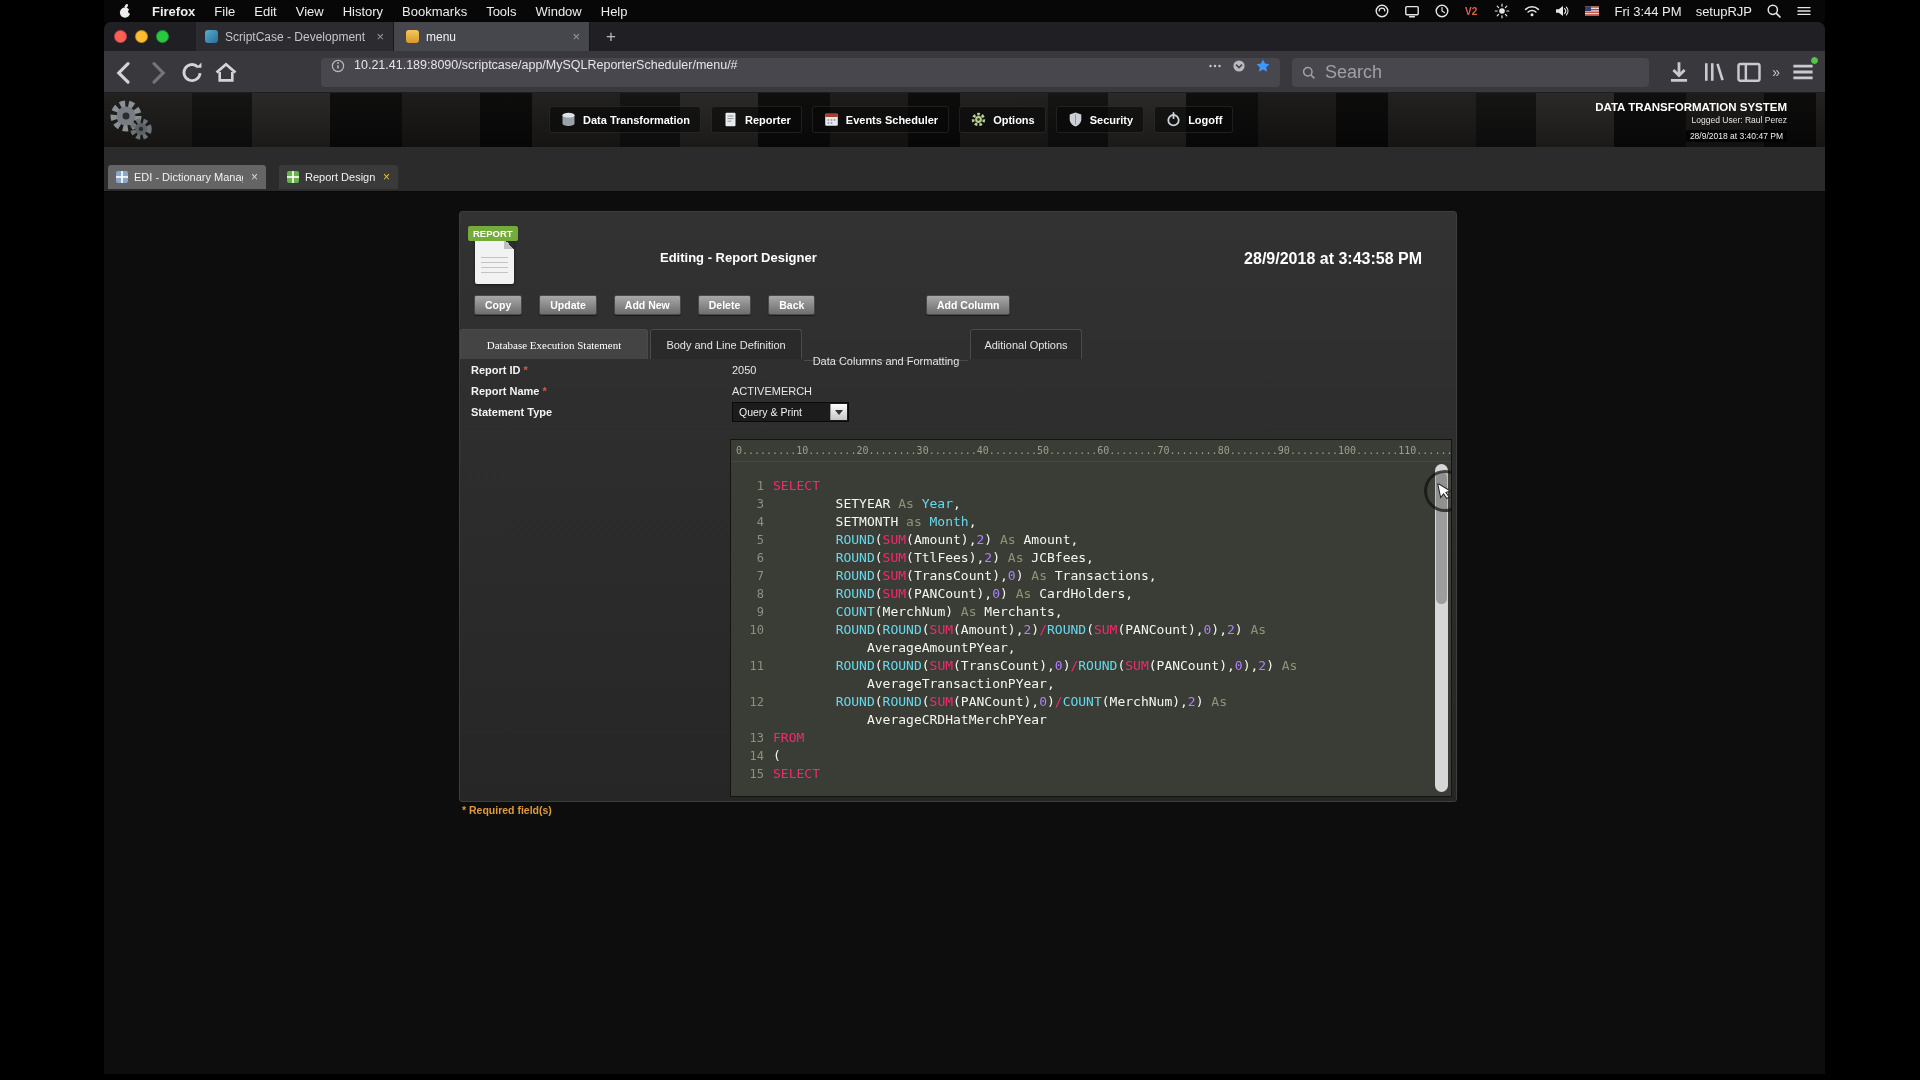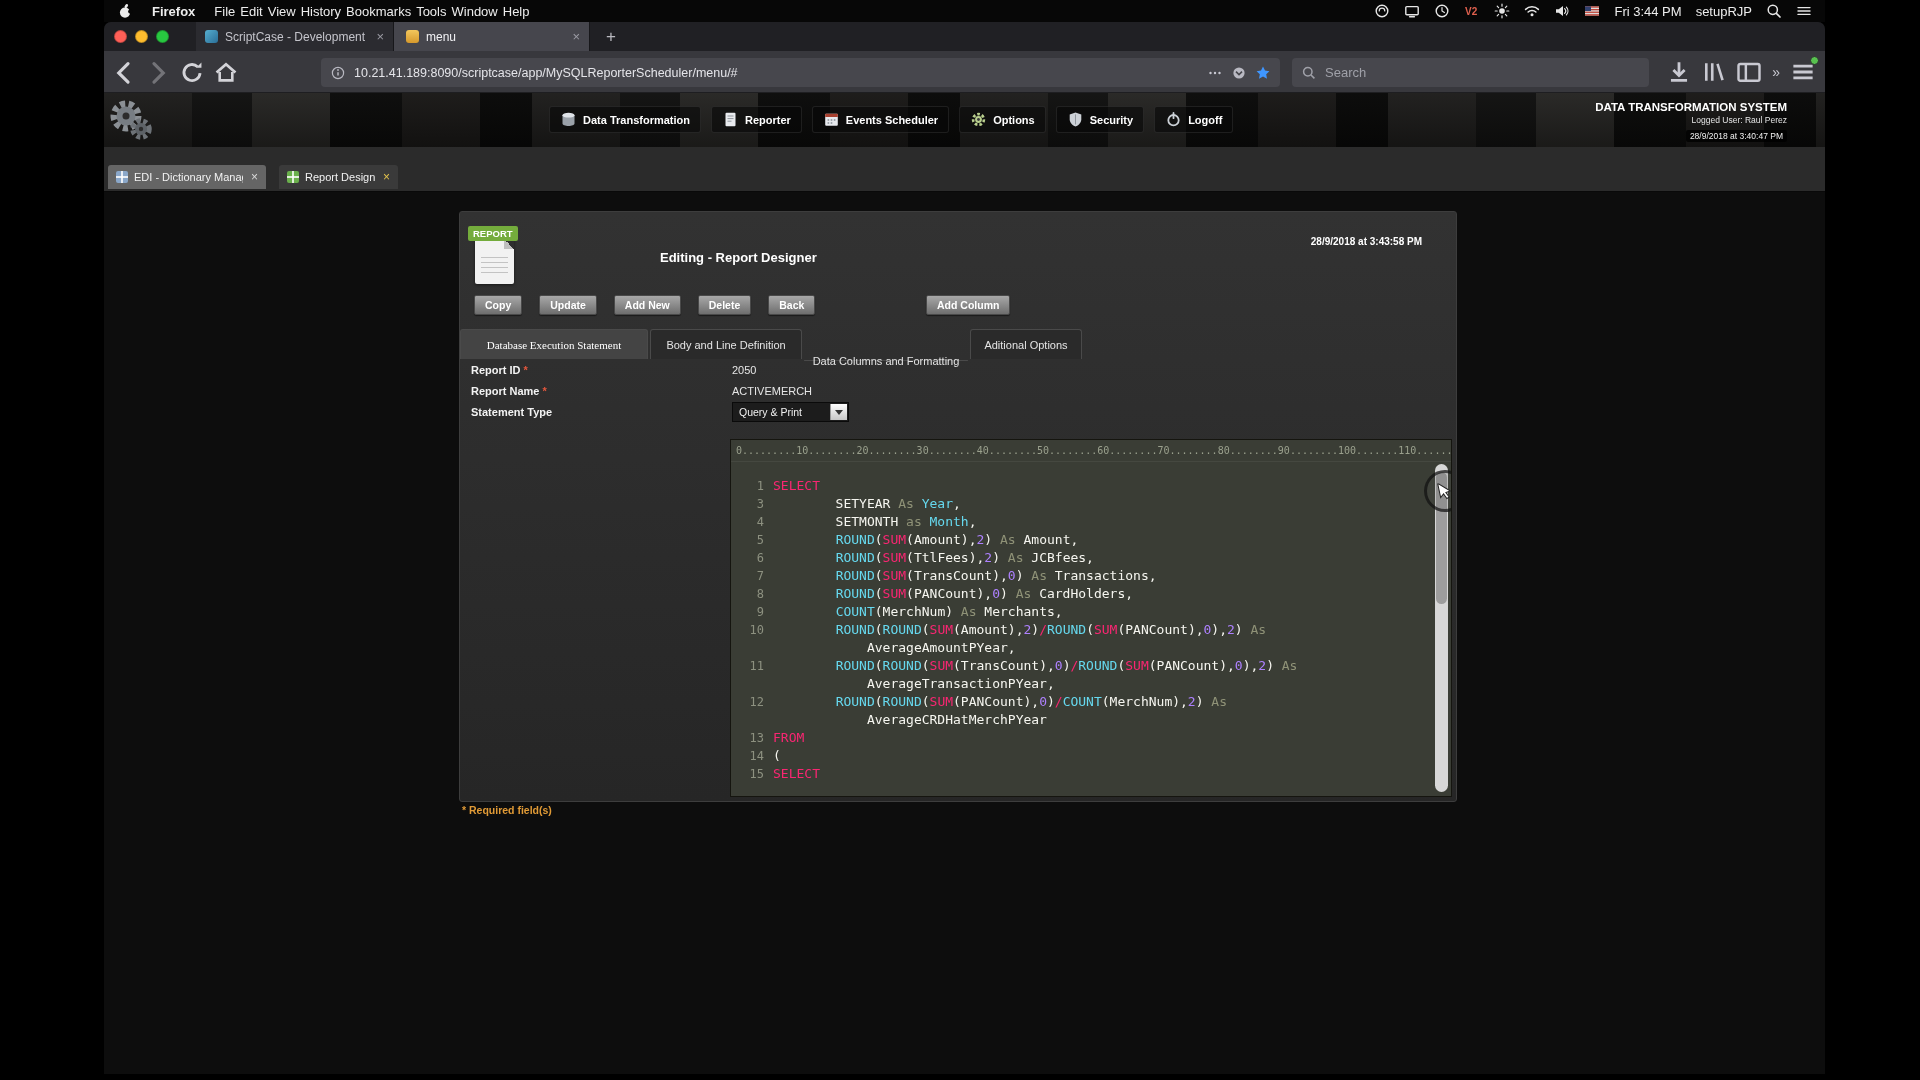--- a/index.html
+++ b/index.html
@@ -31,25 +31,25 @@
   .btab .ttl{white-space:nowrap;overflow:hidden;flex:1}
   .btab .cl{color:#9b9ba4;font-size:13px}
   #newtab{position:absolute;left:494px;top:2px;width:26px;height:25px;color:#b9b9c0;font-size:17px;
     display:flex;align-items:center;justify-content:center}
 
   #navbar{position:absolute;left:0;top:29px;right:0;height:42px;background:#38383d;border-bottom:1px solid #1e1e21}
   #nav-left{position:absolute;left:6px;top:7px;display:flex;gap:6px}
   .nav-ico{width:28px;height:28px;display:flex;align-items:center;justify-content:center;color:#d3d3d8}
   .nav-ico.dim{opacity:.38}
   #urlbar{position:absolute;left:217px;top:7px;width:959px;height:29px;background:#47474d;border-radius:4px;
-    display:flex;align-items:center;padding:0 9px;gap:8px}
+    display:flex;align-items:flex-start;padding:0 9px;gap:8px}
   #urlbar .utext{flex:1;color:#e4e4e9;font-size:12.5px;white-space:nowrap;overflow:hidden}
   .ubico{width:16px;height:16px;display:inline-flex;flex:none}
   #searchbar{position:absolute;left:1188px;top:7px;width:357px;height:29px;background:#47474d;border-radius:4px;
-    display:flex;align-items:center;padding:0 9px;gap:8px;color:#9fa0a8;font-size:13px}
+    display:flex;align-items:center;padding:0 9px;gap:8px;color:#9fa0a8;font-size:18px}
   #nav-right{position:absolute;right:8px;top:7px;display:flex;align-items:center;gap:7px}
   .chev{color:#c9c9d2;font-size:14px;padding:0 2px}
   .badge-green{position:absolute;right:-2px;top:-2px;width:9px;height:9px;border-radius:50%;background:#58c24f;border:1px solid #2c2c30}
 
   
   #page{position:absolute;left:0;top:71px;right:0;bottom:0;background:#0d0d0d}
   #appheader{position:absolute;left:0;top:0;right:0;height:54px;
     background-image:linear-gradient(rgba(8,8,8,.3),rgba(0,0,0,.55)),
     repeating-linear-gradient(90deg,#2e2d2b 0 88px,#1b1b1a 88px 148px,#3a3936 148px 226px,#121211 226px 298px,#282624 298px 376px,#0f0f0e 376px 428px)}
   #gears{position:absolute;left:2px;top:3px;width:48px;height:48px}
@@ -75,21 +75,21 @@
   #panel{position:absolute;left:355px;top:19px;width:998px;height:591px;
     background:linear-gradient(#323232,#262626);border:1px solid #3d3d3d;border-radius:3px}
   #p-badge{position:absolute;left:8px;top:14px;background:#74ac3c;color:#fff;font-size:9.5px;font-weight:bold;
     padding:2px 5px;border-radius:2px;z-index:2}
   #p-doc{position:absolute;left:15px;top:27px;width:39px;height:45px;background:#f2f2f2;border-radius:2px;
     box-shadow:0 1px 3px rgba(0,0,0,.5)}
   #p-doc .fold{position:absolute;right:0;top:0;width:10px;height:10px;background:linear-gradient(225deg,#2e2e2e 50%,#bfbfbf 50%)}
   #p-doc .lines{position:absolute;left:6px;right:6px;top:14px;height:22px;
     background:repeating-linear-gradient(#0000 0 4px,#c3c3c3 4px 5px)}
   #p-title{position:absolute;left:200px;top:38px;font-size:13px;font-weight:bold;color:#fff}
-  #p-time{position:absolute;right:34px;top:24px;font-size:10px;font-weight:bold;color:#fff}
+  #p-time{position:absolute;right:34px;top:38px;font-size:16px;font-weight:bold;color:#fff}
   #p-toolbar{position:absolute;left:14px;top:83px;display:flex;gap:17px}
   .pbtn{background:linear-gradient(#a8a8a8,#6e6e6e);border:1px solid #494949;color:#fff;font-weight:bold;
     font-size:10.5px;padding:3px 10px;border-radius:2px;box-shadow:0 1px 1px rgba(0,0,0,.45);font-family:inherit;white-space:nowrap}
   #p-addcol{position:absolute;left:466px;top:83px}
   #p-tabs{position:absolute;left:0;top:117px;display:flex;gap:2px;height:30px}
   .ptab{display:flex;align-items:center;justify-content:center;font-size:11px;color:#e4e4e4;background:#2a2a2a;
     border:1px solid #4a4a4a;border-bottom:none;border-radius:3px 3px 0 0;white-space:nowrap}
   .ptab.active{background:#444;color:#fff}
   .flabel{position:absolute;left:11px;font-size:11px;font-weight:bold;color:#f3f3f3;white-space:nowrap}
   .fvalue{position:absolute;left:272px;font-size:11px;color:#e6e6e6;white-space:nowrap}
@@ -125,21 +125,21 @@
   <div id="menubar">
     <div id="mb-left">
       <span class="mb-ico" id="apple-logo">
           <svg width="100%" height="100%" viewBox="0 0 16 16" xmlns="http://www.w3.org/2000/svg">
             <circle cx="8" cy="9.6" r="5.1" fill="#ededed"></circle>
             <circle cx="13.2" cy="8.6" r="2.1" fill="#070707"></circle>
             <ellipse cx="9.3" cy="3.1" rx="1.4" ry="2.2" fill="#ededed" transform="rotate(38 9.3 3.1)"></ellipse>
           </svg>
         </span>
       <span class="mb-item mb-app">Firefox</span>
-      <span id="mb-menus" style="display:flex;gap:5px">
+      <span id="mb-menus" style="display:flex;gap:19px">
           <span class="mb-item">File</span>
           <span class="mb-item">Edit</span>
           <span class="mb-item">View</span>
           <span class="mb-item">History</span>
           <span class="mb-item">Bookmarks</span>
           <span class="mb-item">Tools</span>
           <span class="mb-item">Window</span>
           <span class="mb-item">Help</span>
         </span>
     </div>

